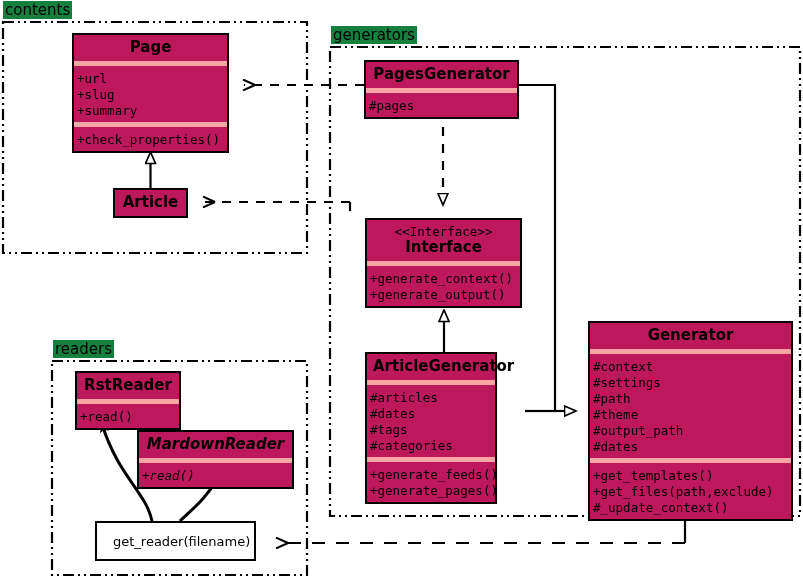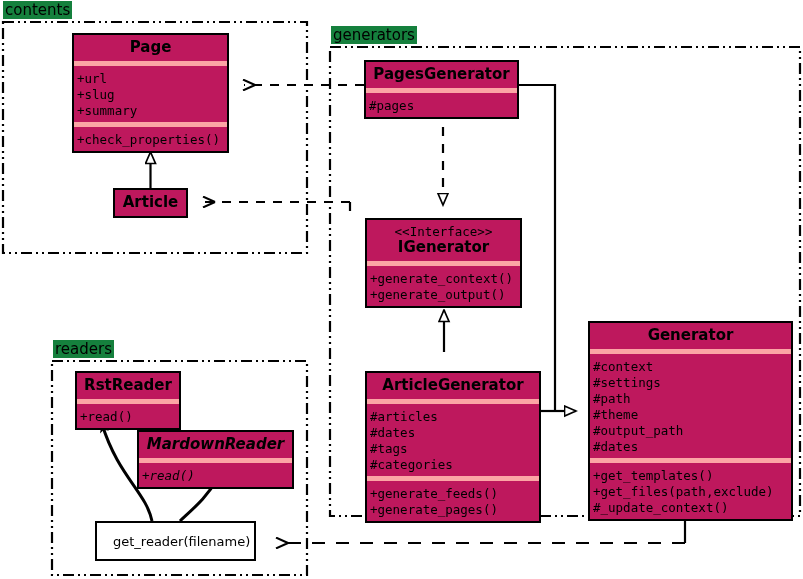--- a/index.html
+++ b/index.html
@@ -182,29 +182,29 @@
   <div class="uml-class" style="left:364px; top:60px; width:155px;">
     <div class="uml-name">PagesGenerator</div>
     <div class="uml-compartment">
       <div>#pages</div>
     </div>
   </div>
 
   <div class="uml-class" style="left:365px; top:218px; width:157px;">
     <div class="uml-name">
       <span class="uml-stereotype">&lt;&lt;Interface&gt;&gt;</span>
-      <span>IGenerator</span>
+      <span>Interface</span>
     </div>
     <div class="uml-compartment">
       <div>+generate_context()</div>
       <div>+generate_output()</div>
     </div>
   </div>
 
-  <div class="uml-class" style="left:365px; top:371px; width:176px;">
+  <div class="uml-class" style="left:365px; top:352px; width:132px;">
     <div class="uml-name">ArticleGenerator</div>
     <div class="uml-compartment">
       <div>#articles</div>
       <div>#dates</div>
       <div>#tags</div>
       <div>#categories</div>
     </div>
     <div class="uml-compartment">
       <div>+generate_feeds()</div>
       <div>+generate_pages()</div>

